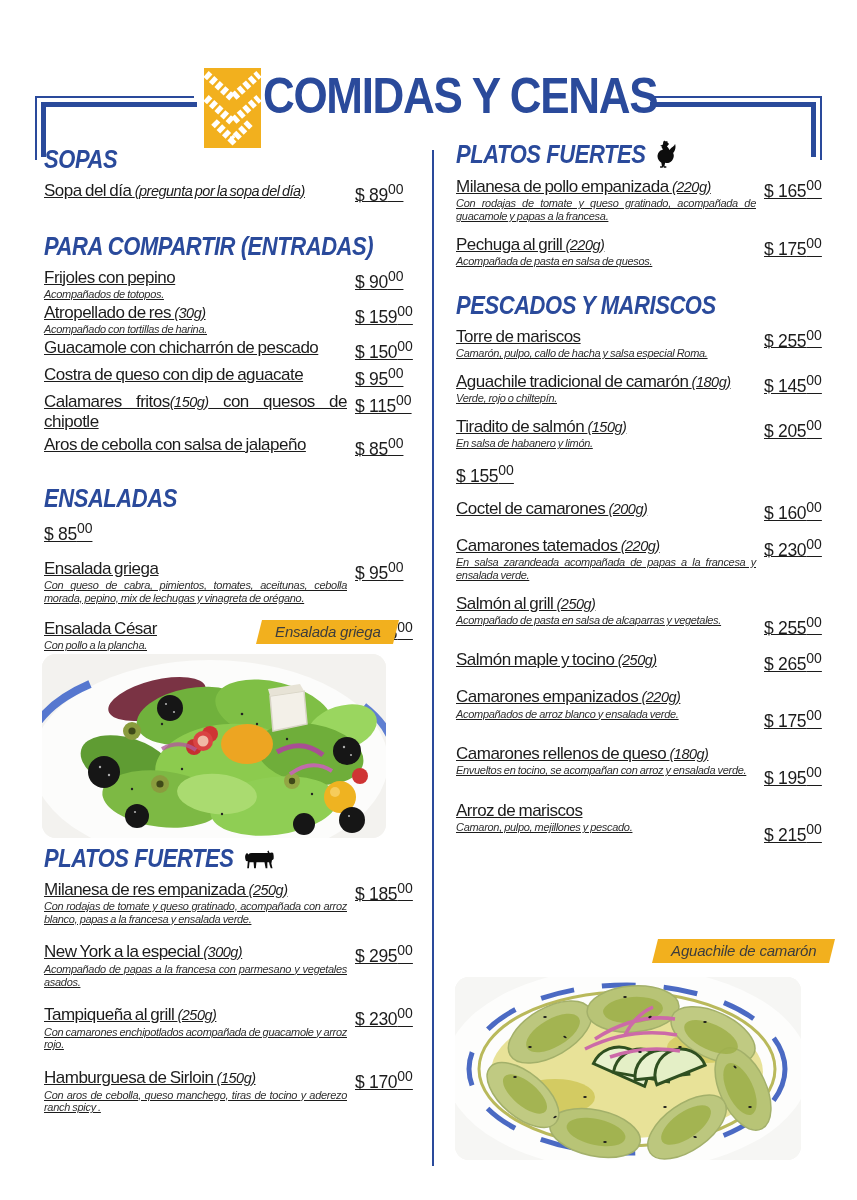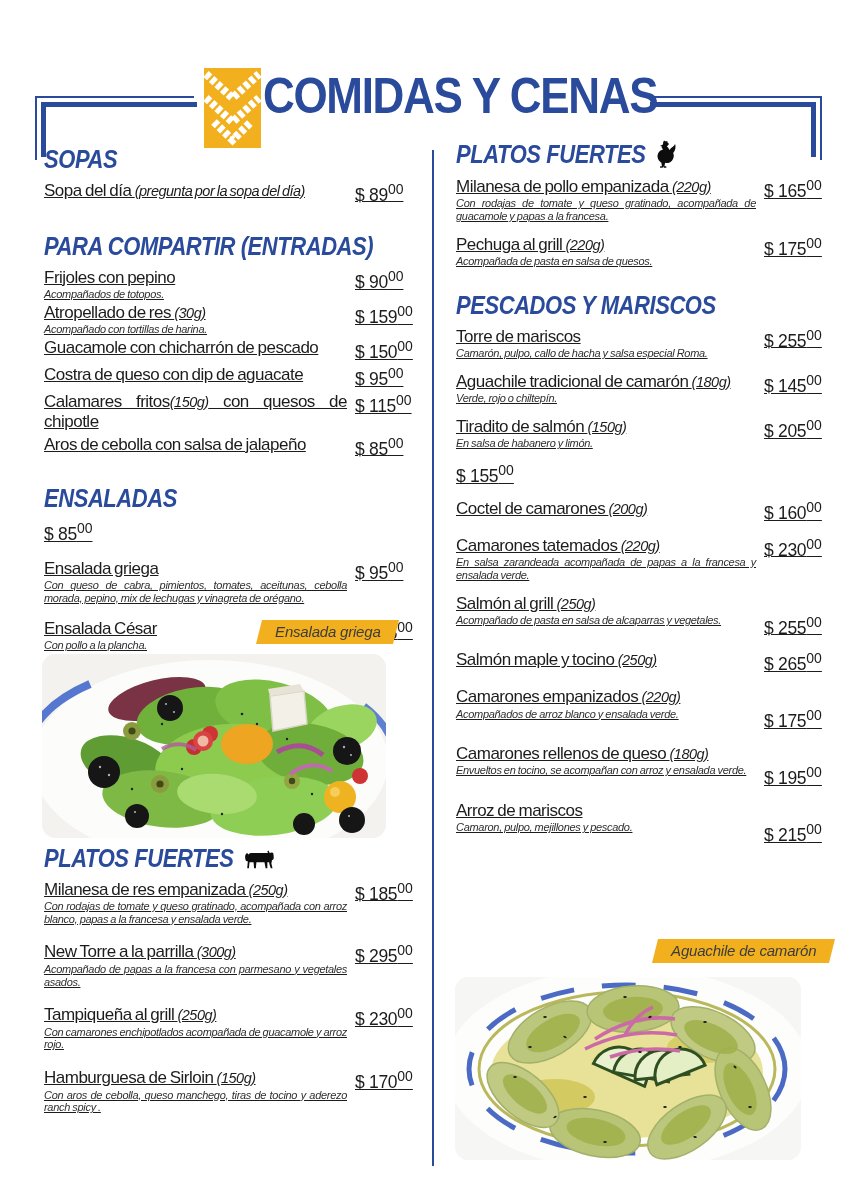--- a/index.html
+++ b/index.html
@@ -194,21 +194,21 @@
       <div class="items loose">
         <div class="item">
           <div class="item-main">
             <div class="item-name"><span class="np">Milanesa de res empanizada </span><span class="note">(250g)</span></div>
             <div class="item-desc">Con rodajas de tomate y queso gratinado, acompañada con arroz blanco, papas a la francesa y ensalada verde.</div>
           </div>
           <div class="item-price">$ 185<sup>00</sup></div>
         </div>
         <div class="item">
           <div class="item-main">
-            <div class="item-name"><span class="np">New Torre a la parrilla </span><span class="note">(300g)</span></div>
+            <div class="item-name"><span class="np">New York a la especial </span><span class="note">(300g)</span></div>
             <div class="item-desc">Acompañado de papas a la francesa con parmesano y vegetales asados.</div>
           </div>
           <div class="item-price">$ 295<sup>00</sup></div>
         </div>
         <div class="item">
           <div class="item-main">
             <div class="item-name"><span class="np">Tampiqueña al grill </span><span class="note">(250g)</span></div>
             <div class="item-desc">Con camarones enchipotlados acompañada de guacamole  y arroz rojo.</div>
           </div>
           <div class="item-price">$ 230<sup>00</sup></div>

